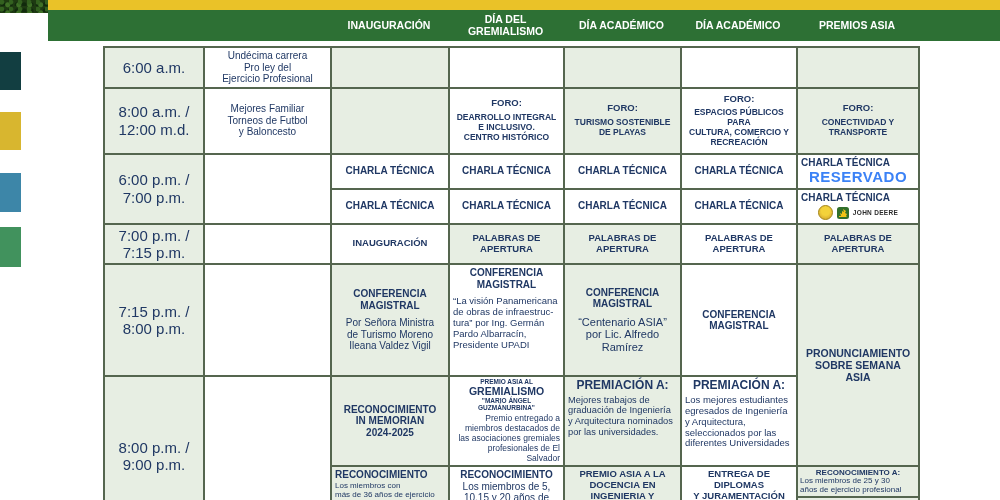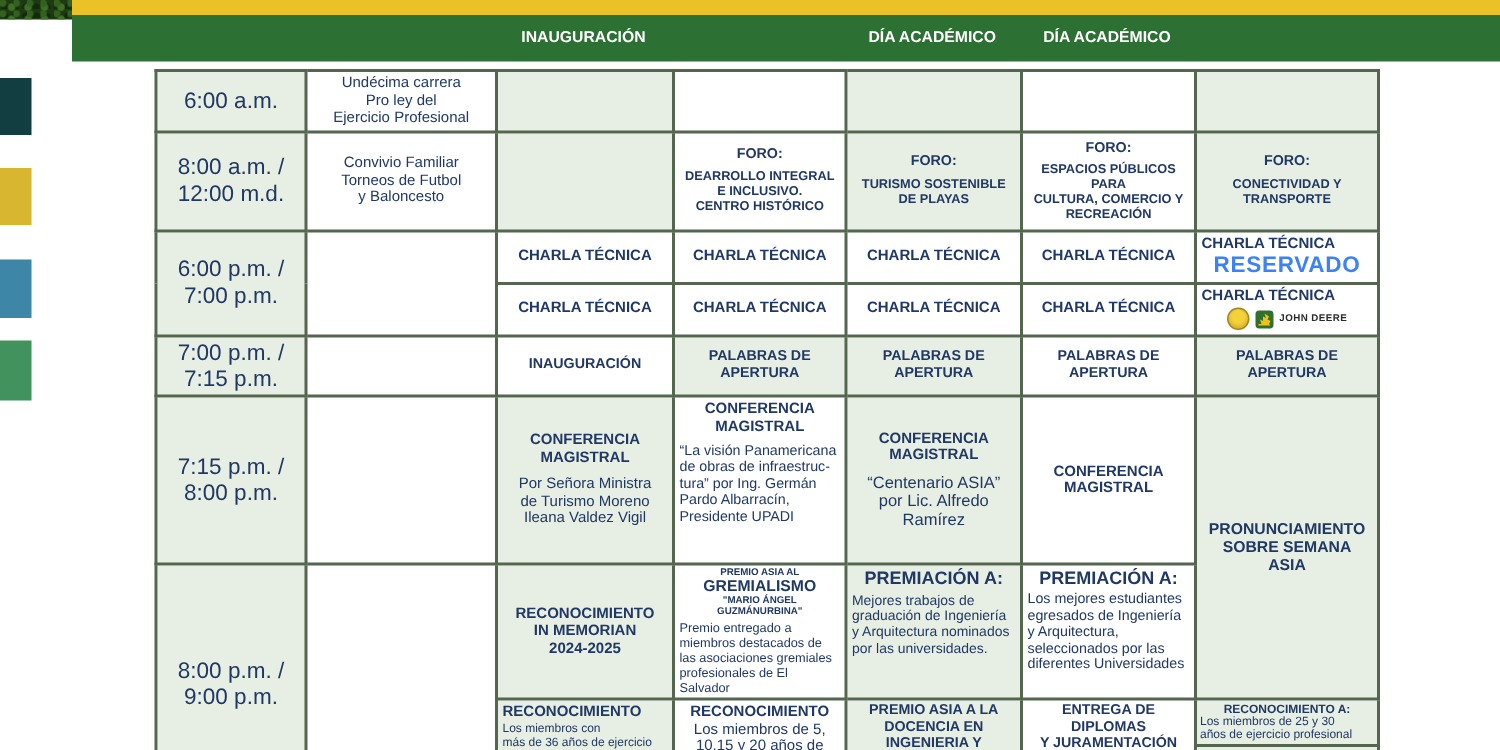--- a/index.html
+++ b/index.html
@@ -56,43 +56,46 @@
   .reservado{align-self:center;color:#3b82f6;font-weight:bold;font-size:15px;letter-spacing:.5px}
   .logorow{align-self:center;display:flex;align-items:center;gap:4px;margin-top:2px}
   .seal{width:13px;height:13px;border-radius:50%;border:1px solid #a5871c;
         background:radial-gradient(circle at 50% 40%, #f3d23a 0 40%, #c9992a 100%)}
   .jdbox{width:12px;height:12px;border-radius:2.5px;background:#31702c;display:flex;align-items:center;justify-content:center}
   .jdtext{font-size:6.5px;font-weight:bold;color:#2b2b2b;letter-spacing:.3px}
 
   .kick{font-weight:bold;font-size:6.5px;line-height:1}
   .gremtitle{font-weight:bold;font-size:10.5px;line-height:1.05}
   .gremsub{font-weight:bold;font-size:6.5px;margin-bottom:3px}
-  .grembody{font-size:8.5px;text-align:left}
+  .grembody{font-size:8.5px;text-align:right}
   .prem-a-t{font-weight:bold;font-size:12px;margin-bottom:2px}
   .prem-a-b{font-size:9.3px;text-align:left}
   .rec-t{font-weight:bold;font-size:10px}
   .rec-b{font-size:8px;text-align:left}
   .rec-b-c{font-size:10px}
   .minicell{border-bottom:2px solid #55664f;padding:1px 2px}
   .mini-t{font-weight:bold;font-size:8px}
   .mini-b{font-size:8px;text-align:left;line-height:1.1}
   .split{padding:0;vertical-align:top}
 </style>
 </head>
 <body>
 
 <div>
 
   <div class="abs trees"></div>
   <div class="abs yellowbar"></div>
 
   <div class="abs greenbar">
     <div class="colhead pre" style="left:282px;width:118px">INAUGURACIÓN</div>
+    <div class="colhead pre" style="left:400px;width:115px">DÍA DEL
+GREMIALISMO</div>
     <div class="colhead pre" style="left:515px;width:117px">DÍA ACADÉMICO</div>
     <div class="colhead pre" style="left:632px;width:116px">DÍA ACADÉMICO</div>
+    <div class="colhead pre" style="left:748px;width:122px">PREMIOS ASIA</div>
   </div>
 
   <div class="abs sw sw-teal"></div>
   <div class="abs sw sw-gold"></div>
   <div class="abs sw sw-blue"></div>
   <div class="abs sw sw-green"></div>
 
   <div class="abs tblwrap">
     <table>
       <colgroup>
@@ -114,21 +117,21 @@
         <td class="lg"></td>
         <td class="wh"></td>
         <td class="lg"></td>
         <td class="wh"></td>
         <td class="lg"></td>
       </tr>
 
       <tr class="r2">
         <td class="lg time pre">8:00 a.m. /
 12:00 m.d.</td>
-        <td class="wh body10 pre">Convivio Familiar
+        <td class="wh body10 pre">Mejores Familiar
 Torneos de Futbol
 y Baloncesto</td>
         <td class="lg"></td>
         <td class="wh">
           <div class="foro-t">FORO:</div>
           <div class="foro-b pre">DEARROLLO INTEGRAL
 E INCLUSIVO.
 CENTRO HISTÓRICO</div>
         </td>
         <td class="lg">

